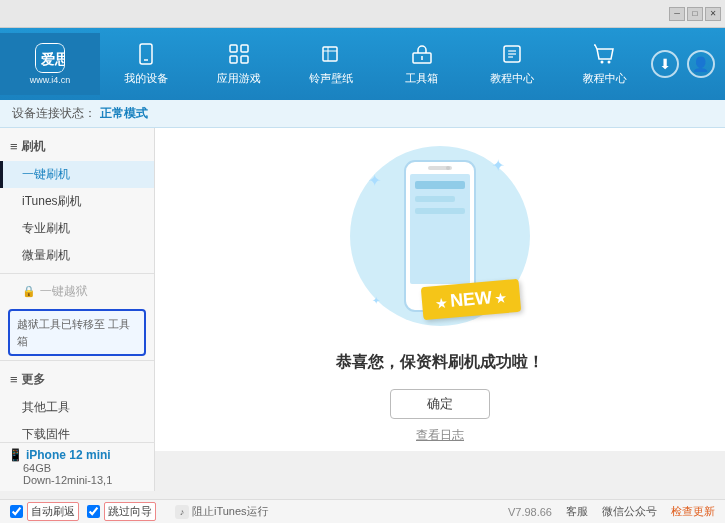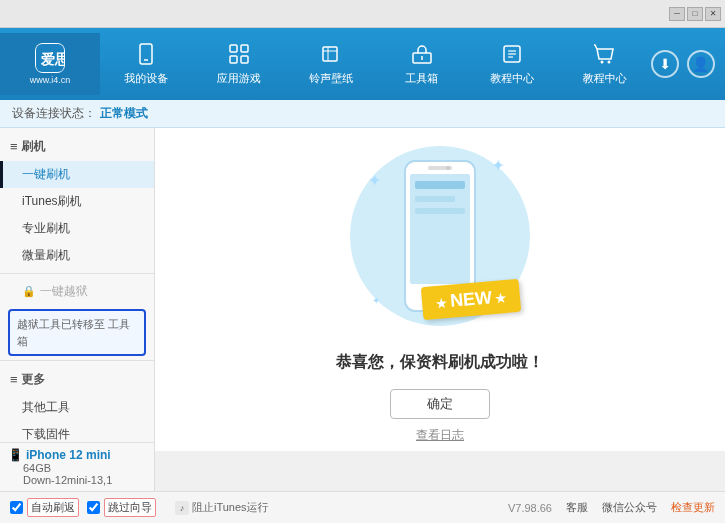--- a/index.html
+++ b/index.html
@@ -287,21 +287,21 @@
 
     .restore-link {
       font-size: 12px;
       color: #888;
       cursor: pointer;
       text-decoration: underline;
     }
 
     
     .bottom-bar {
-      height: 32px;
+      height: 24px;
       background: #f5f5f5;
       border-top: 1px solid #ddd;
       display: flex;
       align-items: center;
       padding: 0 10px;
       width: 100%;
       position: absolute;
       bottom: 0;
       left: 0;
     }

